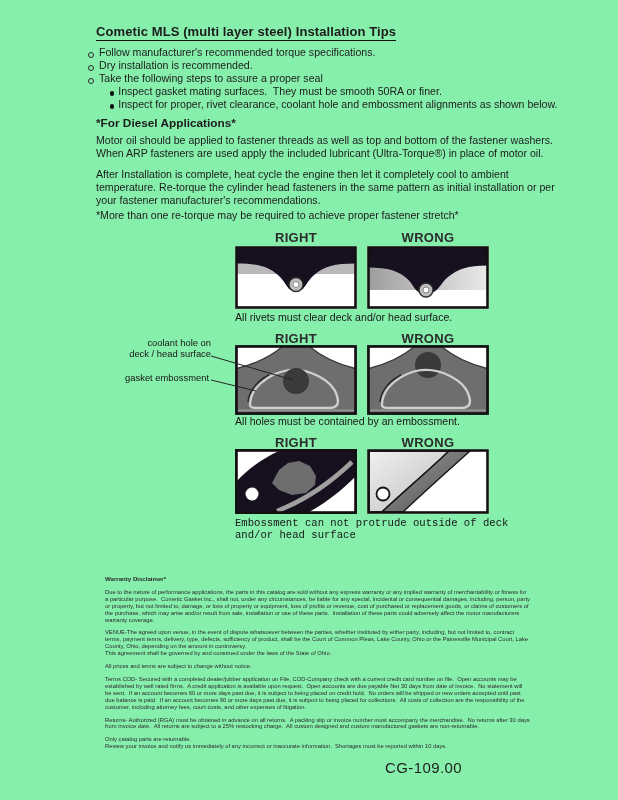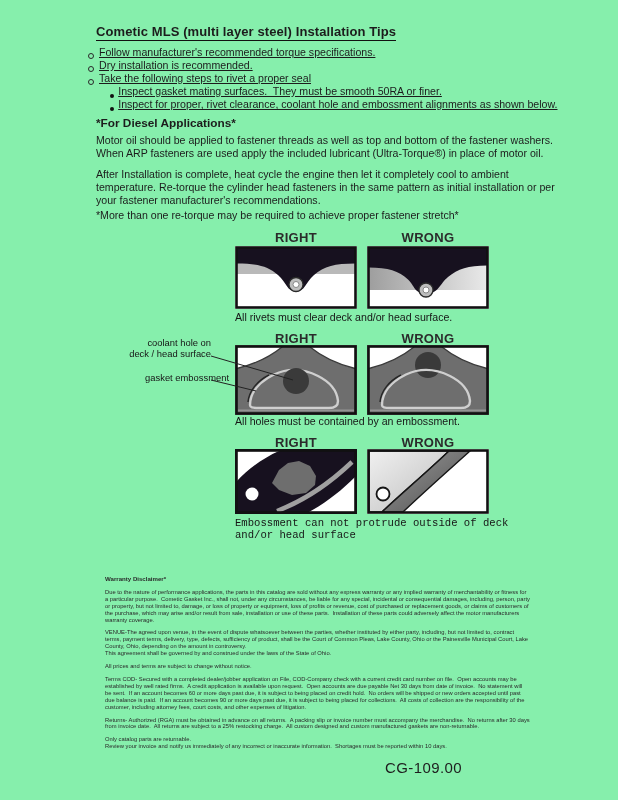--- a/index.html
+++ b/index.html
@@ -7,21 +7,21 @@
     position:relative;width:618px;height:800px;background:#86efac;
     font-family:"Liberation Sans","DejaVu Sans",sans-serif;color:#1c1c1c;overflow:hidden;
   }
   .abs{position:absolute;}
   
   .doc-title{
     left:96px;top:24px;font-size:13px;font-weight:bold;
     border-bottom:1.6px solid #111;padding-bottom:1px;letter-spacing:.1px;
   }
   .bullets{left:88px;top:46px;width:478px;font-size:10.6px;line-height:13px;}
-  .bullet-row{display:flex;align-items:flex-end;white-space:pre-wrap;text-decoration:underline;}
+  .bullet-row{display:flex;align-items:center;white-space:pre-wrap;}
   .bullet-row.sub{margin-left:22px;}
   .marker-ring{
     flex:0 0 auto;width:4px;height:4px;border:1.1px solid #2a2a2a;border-radius:50%;
     margin:4px 5px 0 0;background:transparent;
   }
   .marker-dot{
     flex:0 0 auto;width:4.2px;height:4.2px;border-radius:50%;
     margin:4px 4px 0 0;background:#111;
   }
   
@@ -44,21 +44,21 @@
 </head>
 <body>
 
 <div class="page">
 
   <div class="abs doc-title">Cometic MLS (multi layer steel) Installation Tips</div>
 
   <div class="abs bullets" id="bullets">
       <div class="bullet-row"><span class="marker-ring"></span><span>Follow manufacturer's recommended torque specifications.</span></div>
       <div class="bullet-row"><span class="marker-ring"></span><span>Dry installation is recommended.</span></div>
-      <div class="bullet-row"><span class="marker-ring"></span><span>Take the following steps to rivet a proper seal</span></div>
+      <div class="bullet-row"><span class="marker-ring"></span><span>Take the following steps to assure a proper seal</span></div>
       <div class="bullet-row sub"><span class="marker-dot"></span><span>Inspect gasket mating surfaces.  They must be smooth 50RA or finer.</span></div>
       <div class="bullet-row sub"><span class="marker-dot"></span><span>Inspect for proper, rivet clearance, coolant hole and embossment alignments as shown below.</span></div>
     </div>
 
   <div class="abs diesel-heading">*For Diesel Applications*</div>
   <div class="abs diesel-p1">Motor oil should be applied to fastener threads as well as top and bottom of the fastener washers. When ARP fasteners are used apply the included lubricant (Ultra-Torque®) in place of motor oil.</div>
   <div class="abs diesel-p2">After Installation is complete, heat cycle the engine then let it completely cool to ambient temperature. Re-torque the cylinder head fasteners in the same pattern as initial installation or per your fastener manufacturer's recommendations.</div>
   <div class="abs diesel-note">*More than one re-torque may be required to achieve proper fastener stretch*</div>
 
   <div class="abs col-label" style="left:235px;top:230px;">RIGHT</div>
@@ -92,21 +92,21 @@
 
   <div class="abs caption" style="left:235px;top:312px;">All rivets must clear deck and/or head surface.</div>
 
   <div class="abs col-label" style="left:235px;top:331px;">RIGHT</div>
   <div class="abs col-label" style="left:367px;top:331px;">WRONG</div>
 
   <div class="abs side-label" style="left:90px;top:337px;">
     <div>coolant hole on</div>
     <div>deck / head surface</div>
   </div>
-  <div class="abs side-label" style="left:108px;top:372px;">gasket embossment</div>
+  <div class="abs side-label" style="left:88px;top:372px;">gasket embossment</div>
 
   <svg class="abs dbox" style="left:235px;top:345px;" width="122" height="70" viewBox="0 0 122 70">
     <rect x="0" y="0" width="122" height="70" fill="#6e6e6e"></rect>
     <path d="M2,2 H47 C36,11 20,19 2,23.5 Z" fill="#ffffff"></path>
     <path d="M120,2 H75 C86,11 102,19 120,23.5 Z" fill="#ffffff"></path>
     <path d="M47,2 C36,11 20,19 2,23.5" fill="none" stroke="#3a3a3a" stroke-width="1.3"></path>
     <path d="M75,2 C86,11 102,19 120,23.5" fill="none" stroke="#3a3a3a" stroke-width="1.3"></path>
     <path d="M13,57 C14,46 22,36 34,30" fill="none" stroke="#262626" stroke-width="1.4"></path>
     <path d="M15,60 C15,48 24,37 39,29.5 C53,23 69,24 83,31 C95,37 102,46 103,56 C103,61 100,63 94,63 L24,63 C17,63 15,62.5 15,60 Z" fill="none" stroke="#cfcfcf" stroke-width="2.4"></path>
     <circle cx="61" cy="36" r="13" fill="#3a3a3a"></circle>

